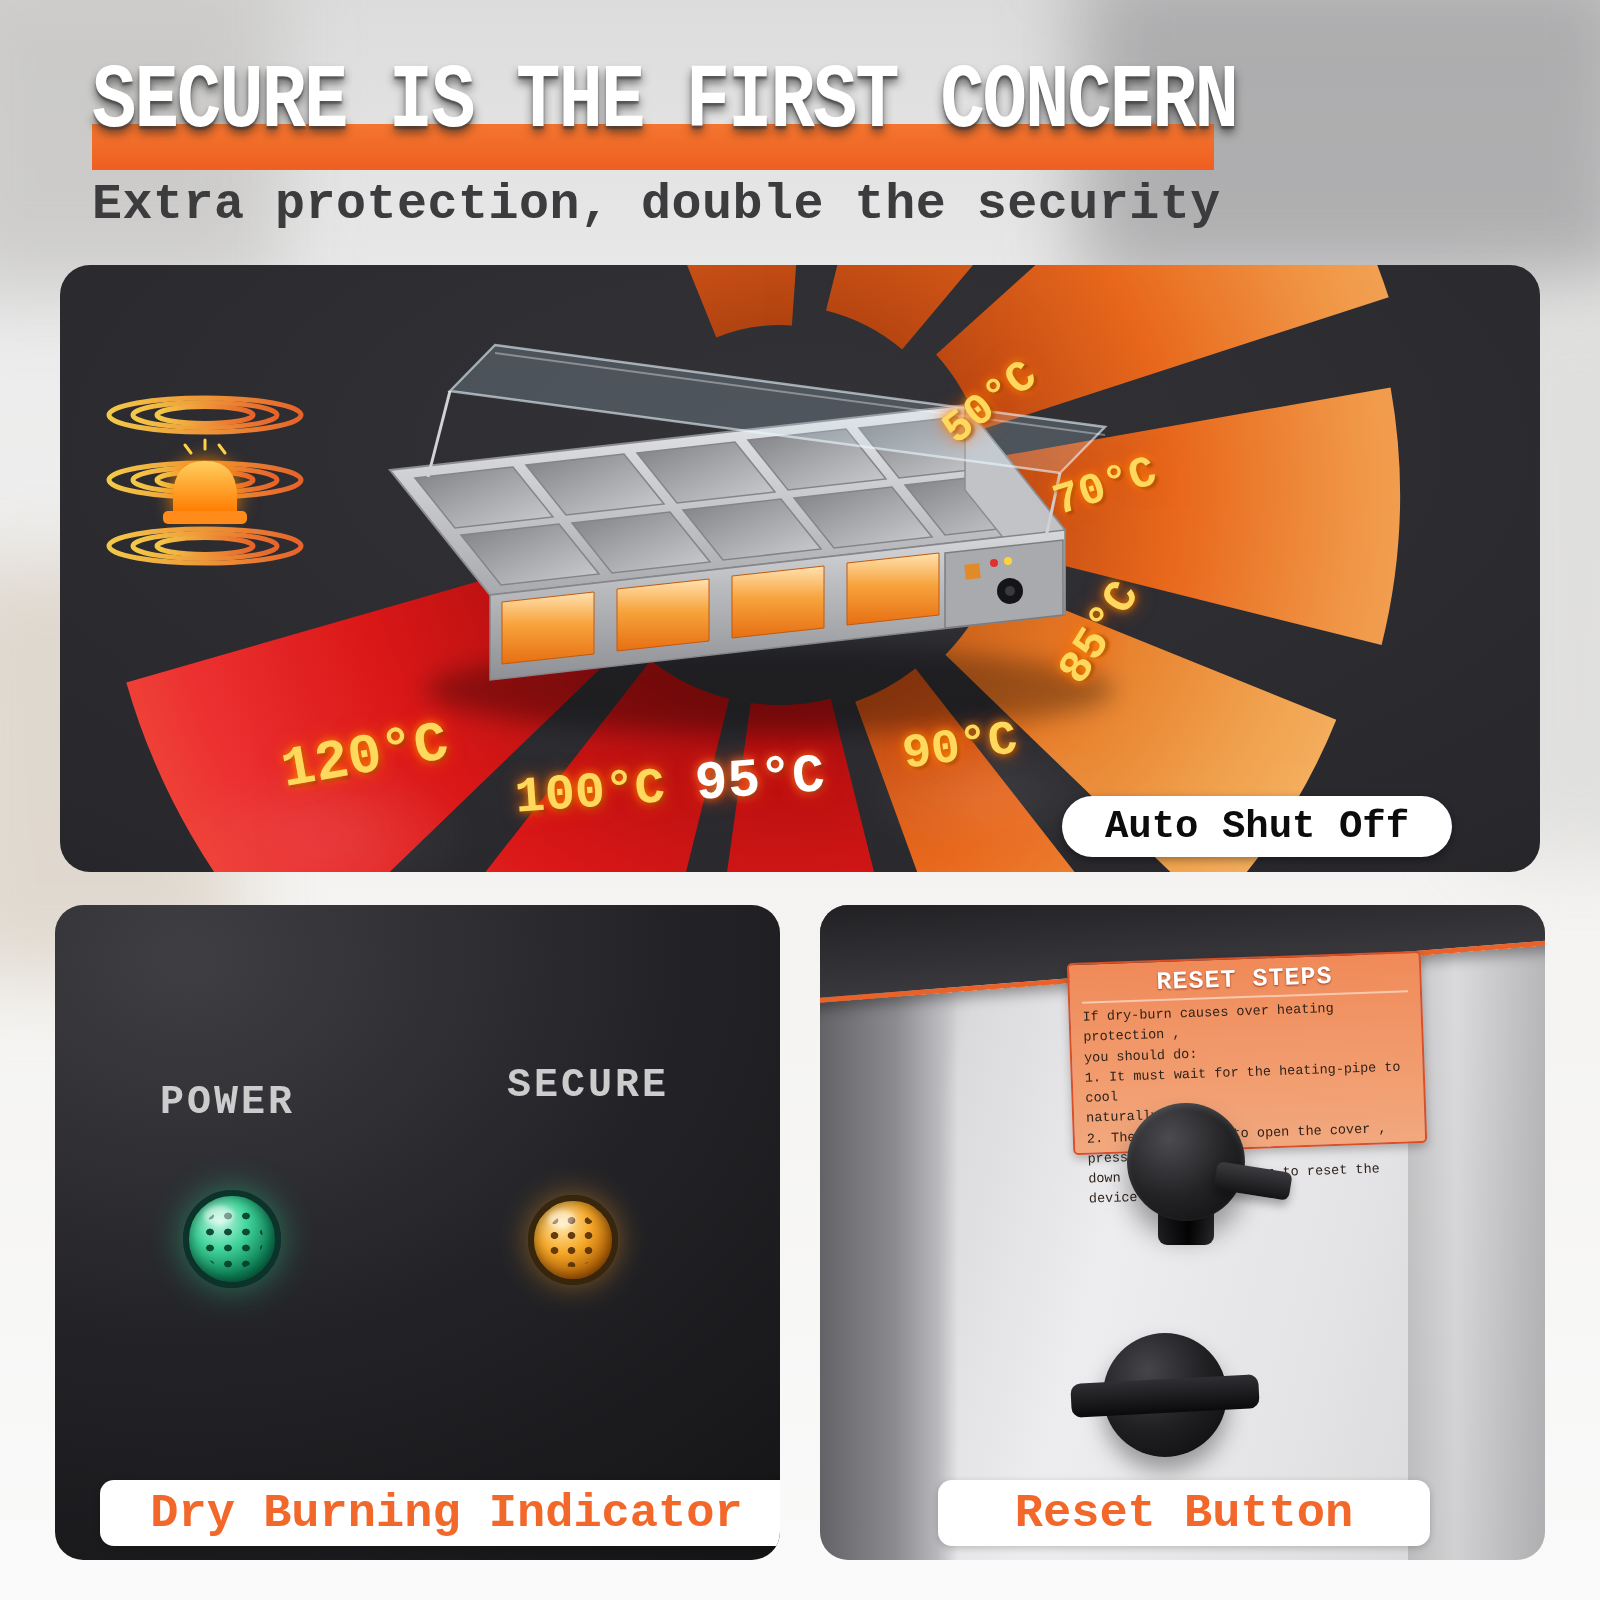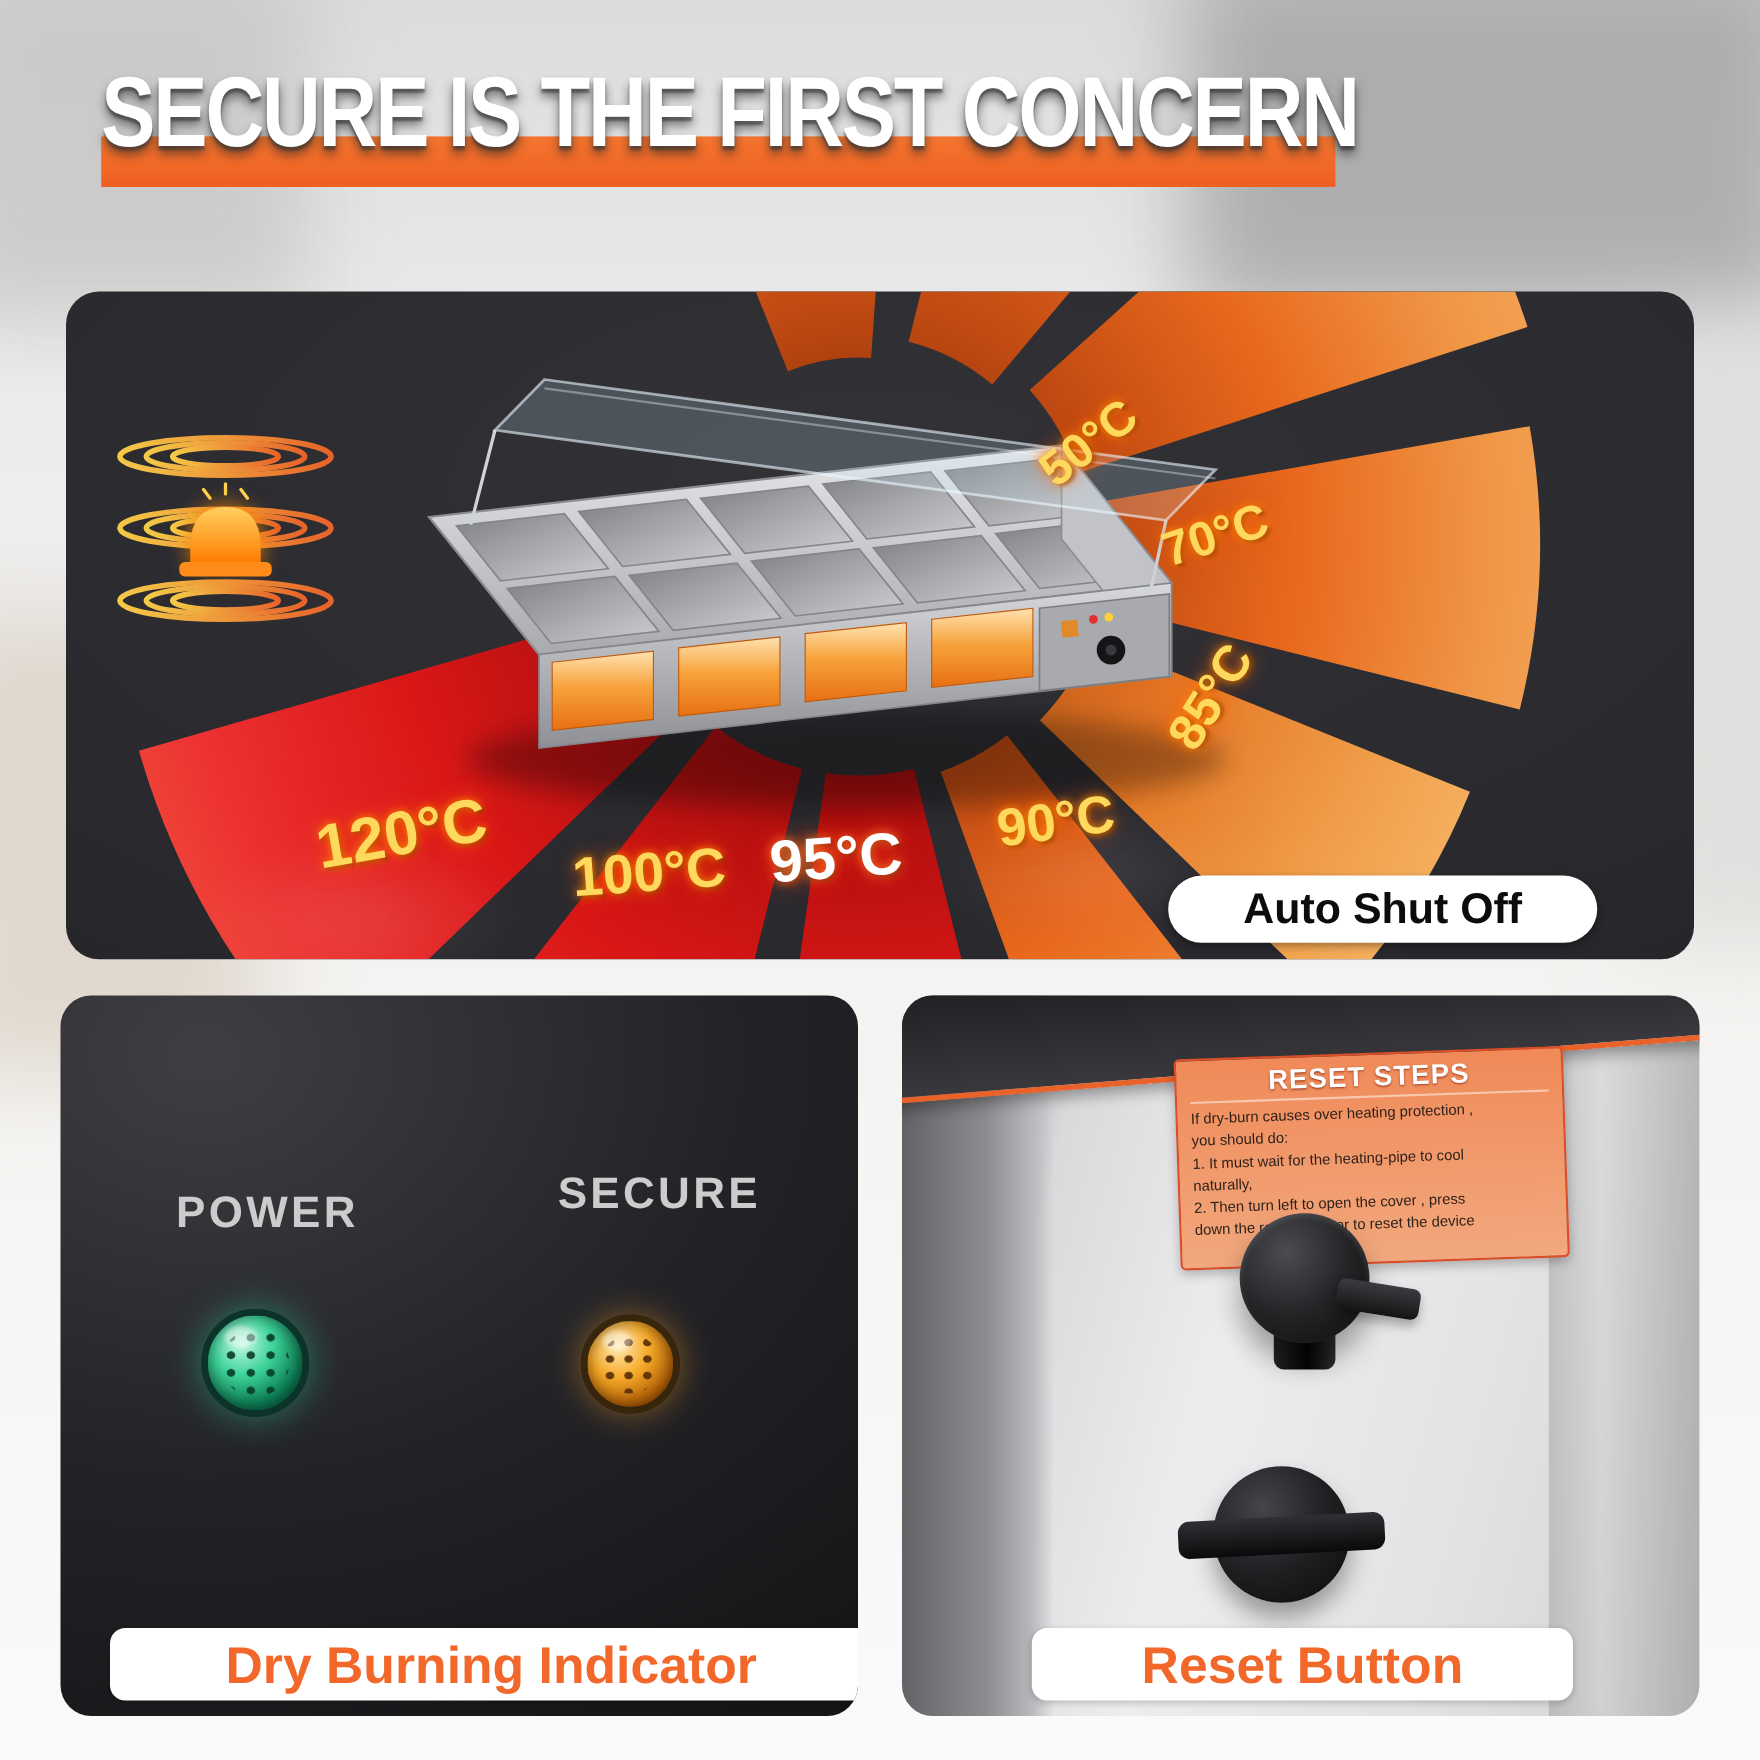--- a/index.html
+++ b/index.html
@@ -1,20 +1,20 @@
 <!DOCTYPE html>
 <html><head>
 <meta charset="utf-8">
 <style>
   * { box-sizing: border-box; }
   body { margin: 0; background: #e8e8e8; }
   .page {
     position: relative; width: 1600px; height: 1600px; overflow: hidden;
     background: linear-gradient(180deg, #dcdcdc 0%, #ececec 22%, #f4f3f1 55%, #fafafa 100%);
-    font-family: Liberation Sans, sans-serif;
+    font-family: Liberation Mono, monospace;
   }
   
   .bg-blob { position: absolute; filter: blur(40px); }
   .bg1 { left: 1080px; top: -40px; width: 560px; height: 330px; background: #9d9d9f; opacity: .75; }
   .bg2 { left: -60px; top: -40px; width: 340px; height: 330px; background: #c7c6c4; opacity: .8; }
   .bg3 { left: -60px; top: 560px; width: 300px; height: 420px; background: #d8cec1; opacity: .7; }
   .bg4 { left: 1480px; top: 300px; width: 200px; height: 560px; background: #dcdcda; opacity: .8; }
 
   
   .orange-bar { position: absolute; left: 92px; top: 124px; width: 1122px; height: 46px;
@@ -115,20 +115,21 @@
 
 <div class="page">
 
   <div class="bg-blob bg1"></div>
   <div class="bg-blob bg2"></div>
   <div class="bg-blob bg3"></div>
   <div class="bg-blob bg4"></div>
 
   <div class="orange-bar"></div>
   <h1 class="title">SECURE IS THE FIRST CONCERN</h1>
+  <h2 class="subtitle">Extra protection, double the security</h2>
 
   <div class="main-panel">
 
     <svg width="1480" height="607" viewBox="0 0 1480 607">
       <defs>
         <radialGradient id="gradOrange" gradientUnits="userSpaceOnUse" cx="720" cy="230" r="720">
           <stop offset="0" stop-color="#7a2a08"></stop>
             <stop offset="0.3" stop-color="#c44b12"></stop>
           <stop offset="0.55" stop-color="#ef6a1c"></stop>
             <stop offset="0.8" stop-color="#f79a47"></stop>

